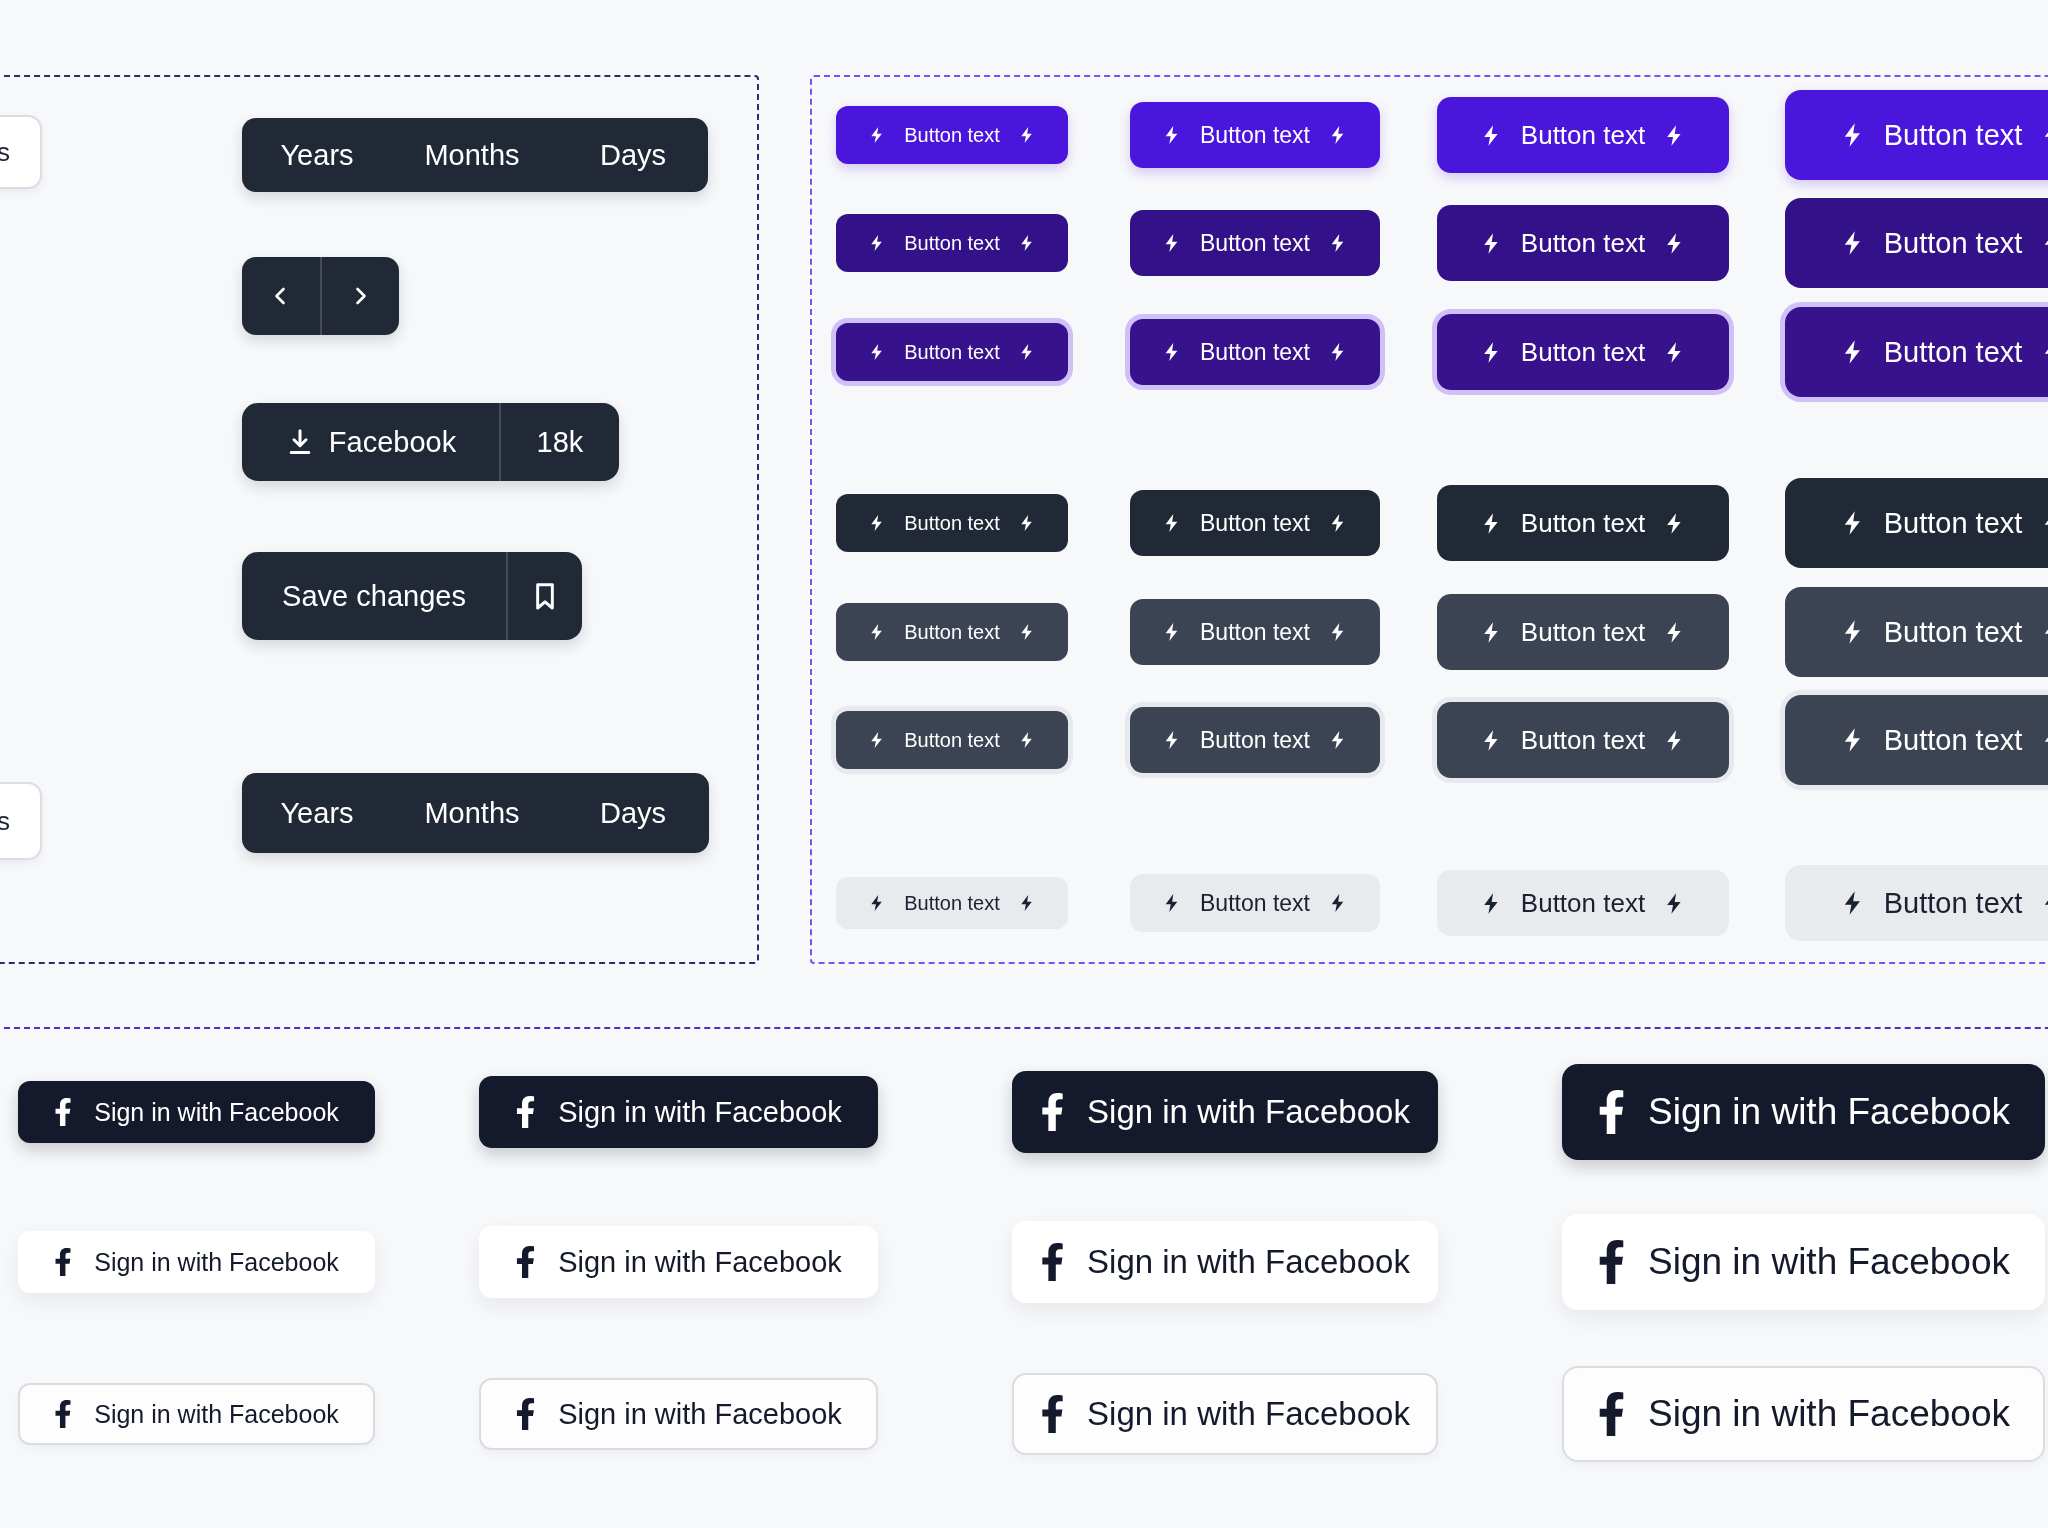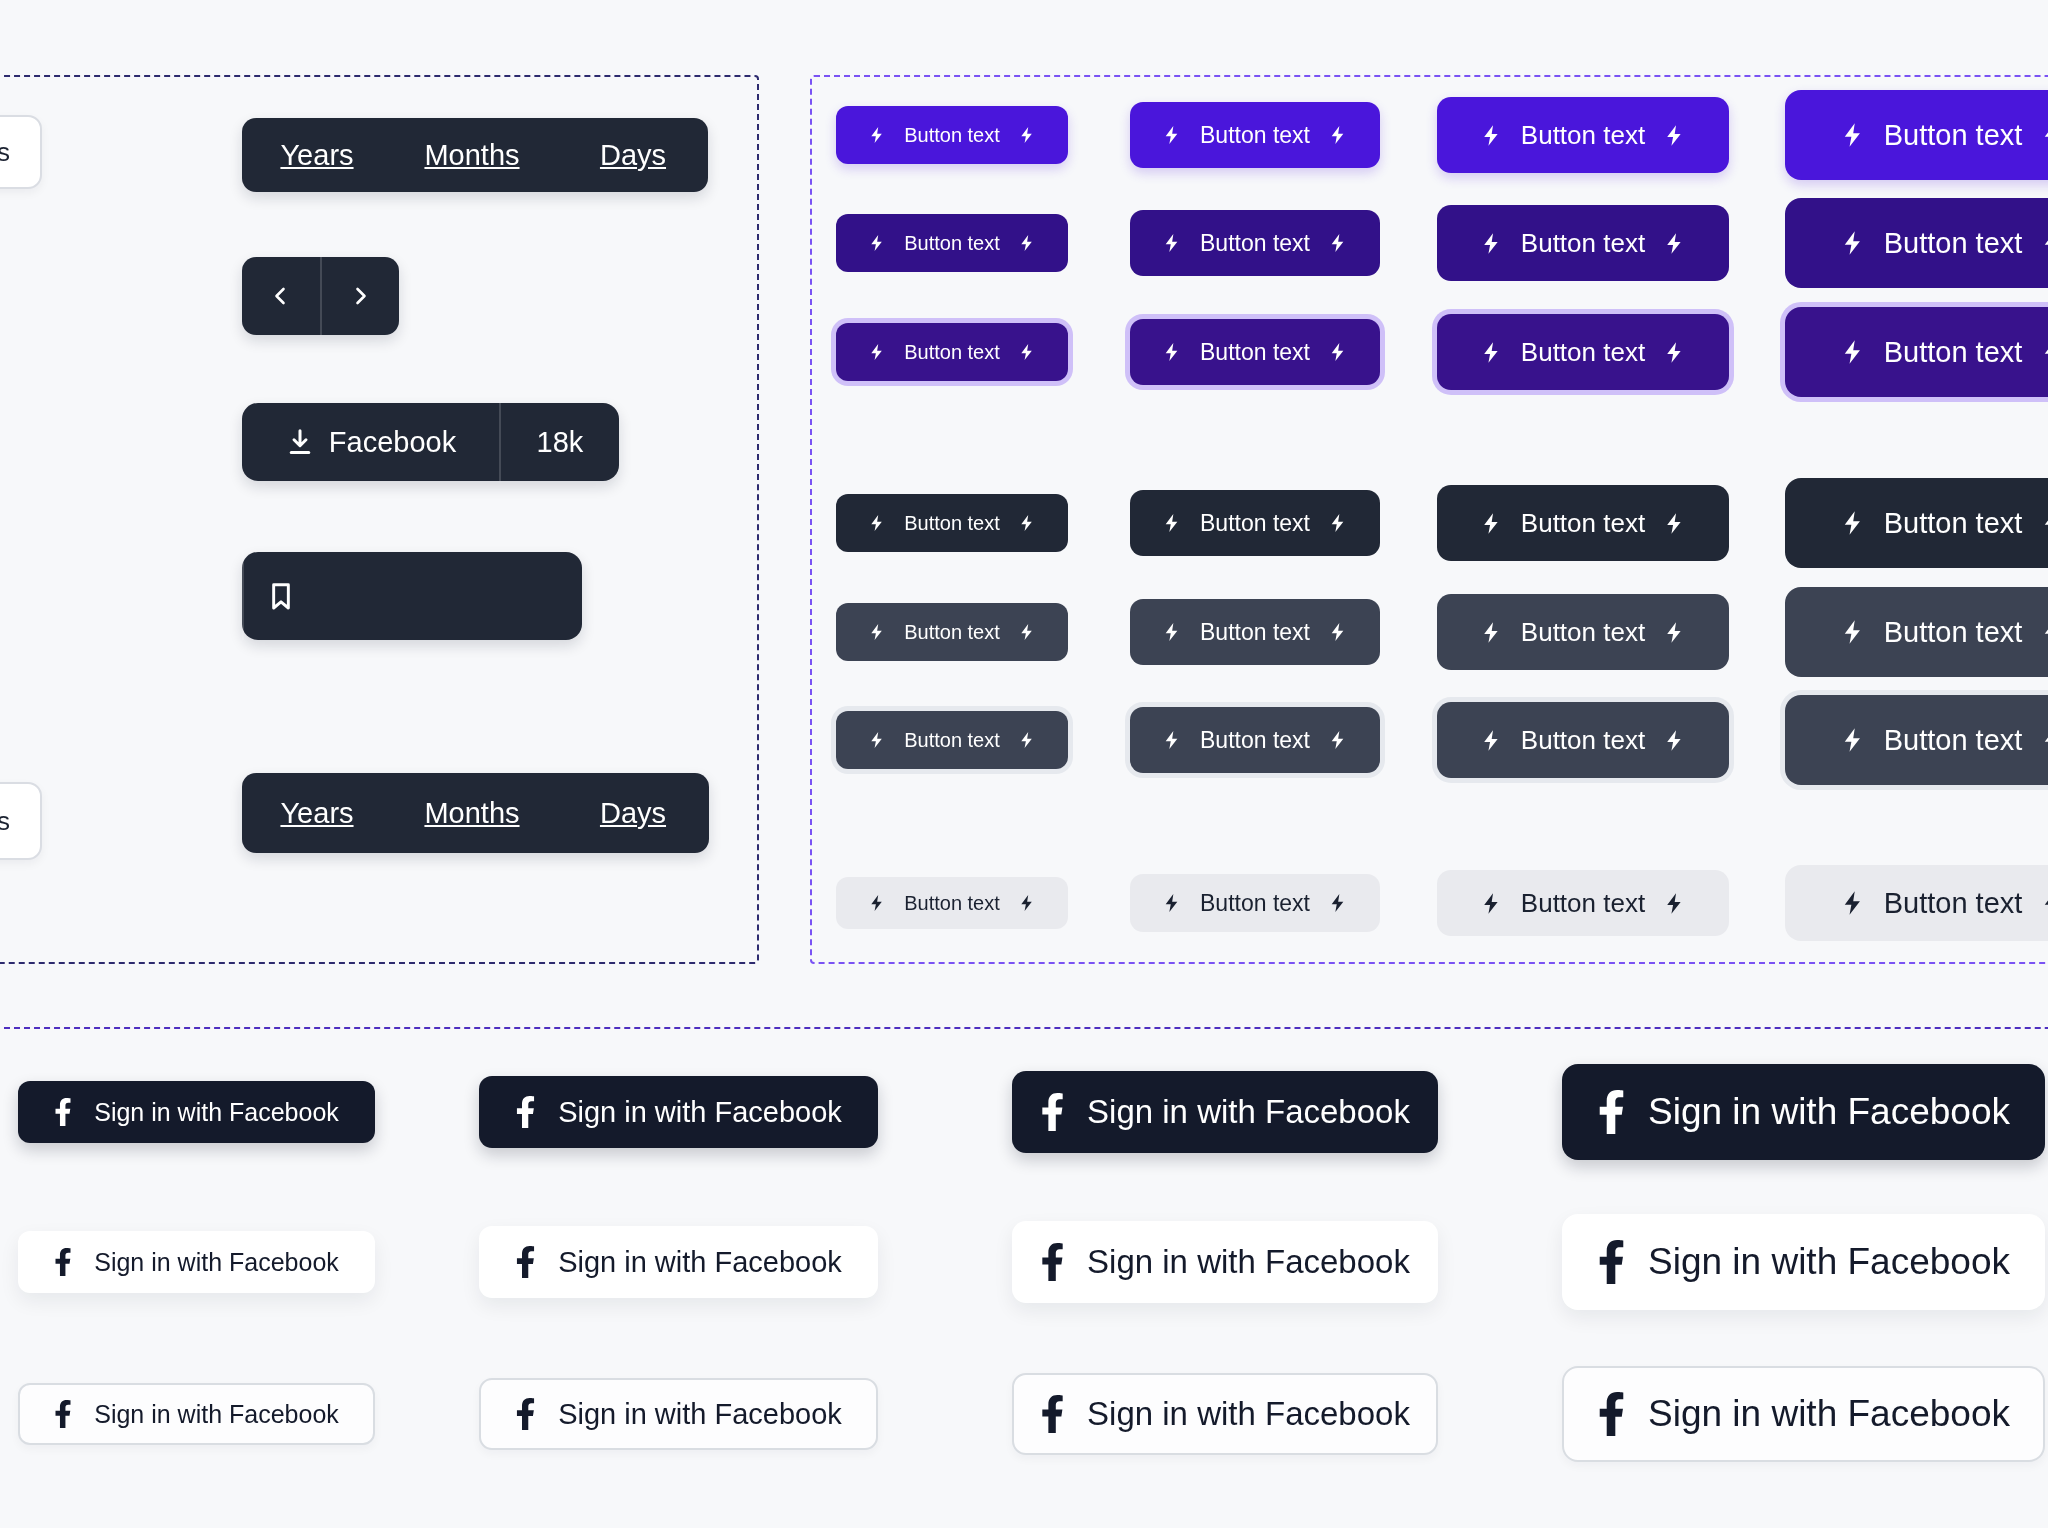--- a/index.html
+++ b/index.html
@@ -19,21 +19,21 @@
           box-shadow:0 4px 10px rgba(20,25,45,.05);}
   .cutbtn1{top:115px;height:74px;}
   .cutbtn2{top:782px;height:78px;}
 
   
   .darkbtn{position:absolute;display:flex;align-items:stretch;background:#212836;color:#FFFFFF;
            border-radius:14px;box-shadow:0 6px 14px rgba(16,22,41,.14);}
   .cell{display:flex;align-items:center;justify-content:center;gap:14px;}
   .vdiv{width:2px;background:rgba(255,255,255,.16);align-self:stretch;}
   .seg{left:242px;width:466px;height:74px;top:118px;font-size:29px;}
-  .seg .cell{flex:0 0 auto;text-decoration:underline;}
+  .seg .cell{flex:0 0 auto;}
   .seg .s1{width:150px;} .seg .s2{width:160px;} .seg .s3{width:162px;}
   .seg2{top:773px;height:80px;width:467px;}
   .pager{left:242px;top:257px;width:157px;height:78px;}
   .pager .cell{flex:1;}
   .download{left:242px;top:403px;width:377px;height:78px;font-size:29px;border-radius:16px;}
   .download .main{flex:1;} .download .count{width:118px;}
   .save{left:242px;top:552px;width:340px;height:88px;font-size:29px;border-radius:16px;}
   .save .main{flex:1;} .save .iconcell{width:74px;}
 
   
@@ -159,20 +159,23 @@
         </svg>
       <span>Facebook</span>
     </div>
     <div class="vdiv"></div>
     <div class="cell count">
       <span>18k</span>
     </div>
   </div>
 
   <div class="darkbtn save">
+    <div class="cell main">
+      <span>Save changes</span>
+    </div>
     <div class="vdiv"></div>
     <div class="cell iconcell">
       <svg class="uiicon" width="32" height="32">
           <use href="#bm"></use>
         </svg>
     </div>
   </div>
 
 
   <div class="darkbtn seg seg2">

